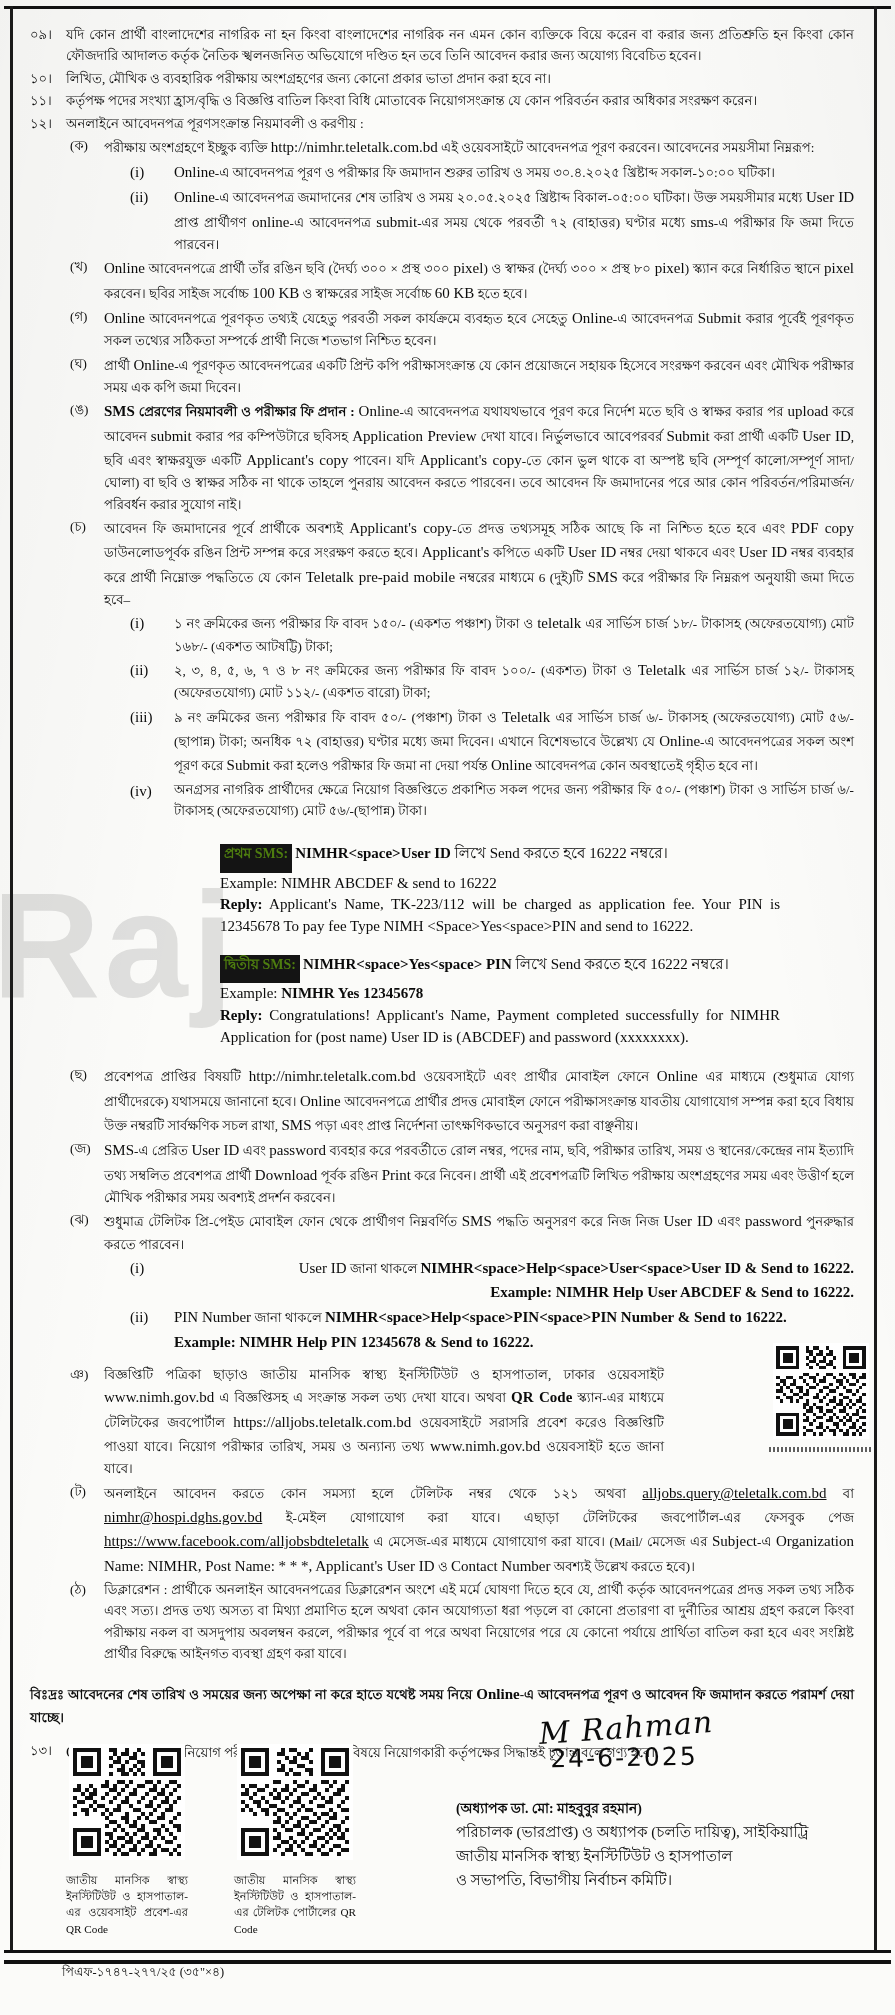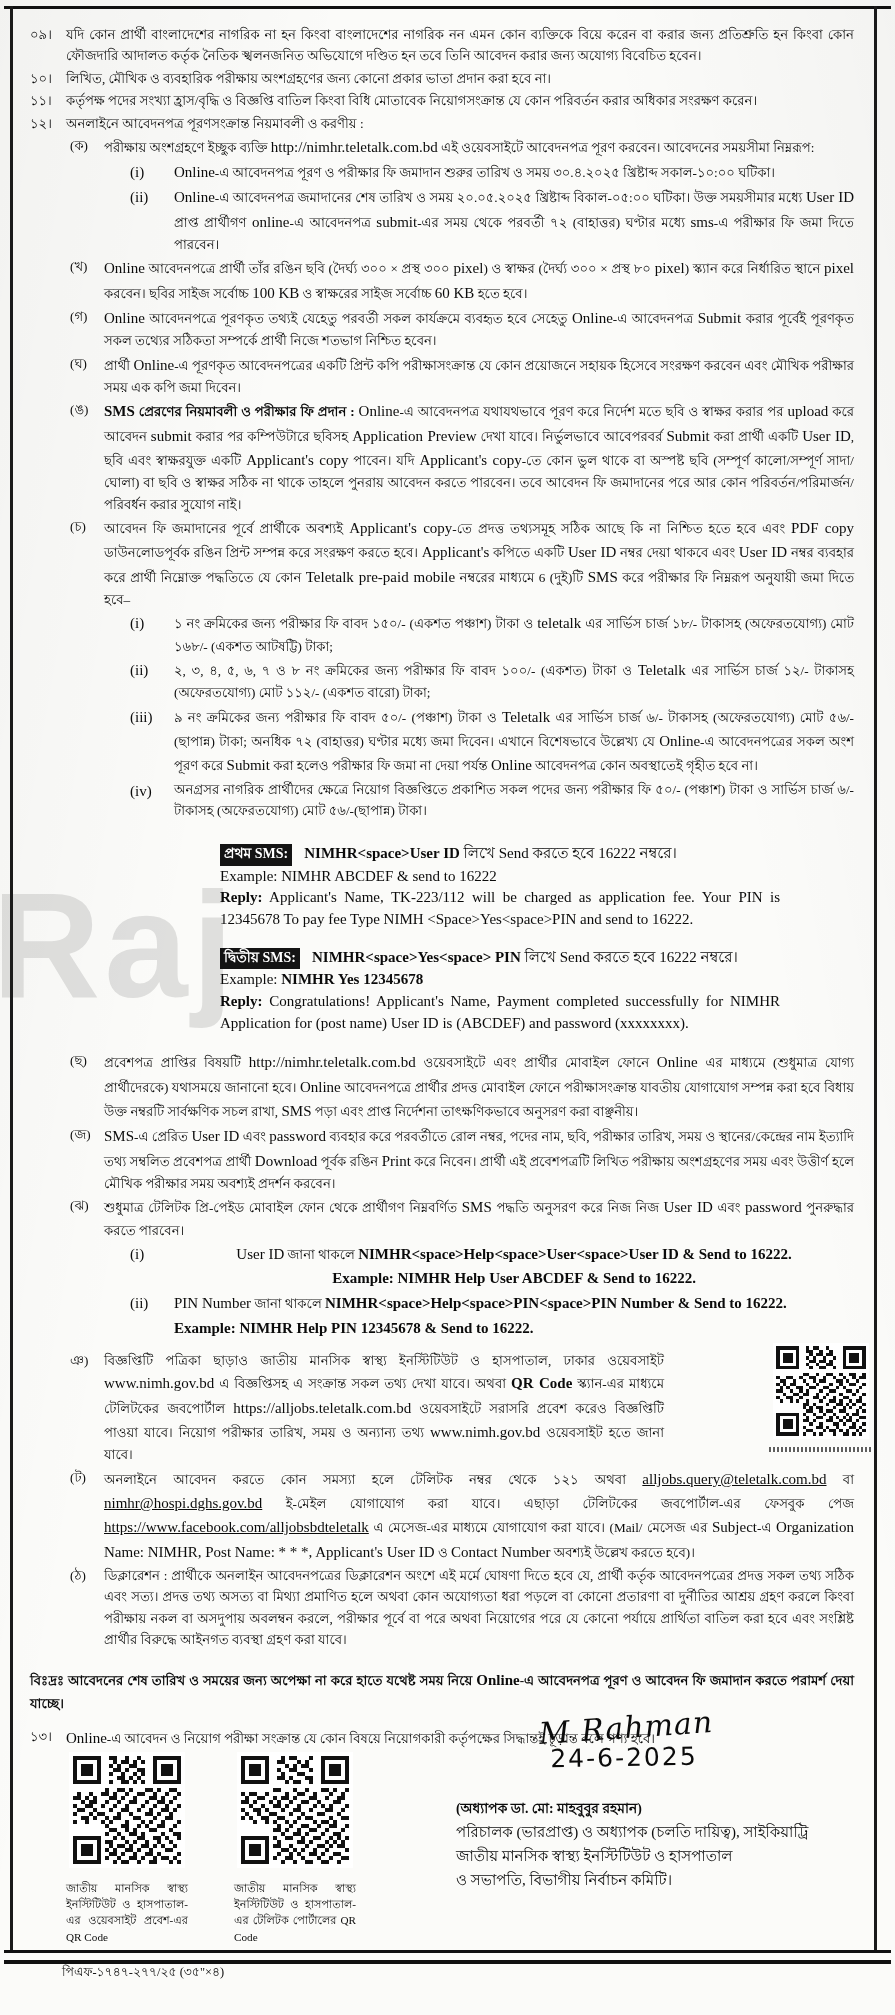--- a/index.html
+++ b/index.html
@@ -190,25 +190,25 @@
   }
   .sms-group { margin-bottom: 16px; }
   .sms-line {
     font-size: 15px;
     line-height: 1.45;
     text-align: left;
   }
   .sms-tag {
     display: inline-block;
     background: #141414;
-    color: #ffffff;
-    padding: 0 4px 1px 4px;
+    color: #4d7c0f;
+    padding: 0 4px 8px 4px;
     font-weight: 700;
     font-size: 14px;
-    margin-right: 12px;
+    margin-right: 3px;
   }
   .sms-reply { text-align: justify; }
 
   
   #qr-inline {
     position: absolute;
     right: 22px;
     top: 1343px;
     width: 104px;
     z-index: 4;
@@ -232,21 +232,21 @@
   #footer-zone {
     position: absolute;
     left: 26px;
     top: 1740px;
     width: 828px;
     z-index: 3;
   }
   #qr-row {
     position: absolute;
     left: 40px;
-    top: 12px;
+    top: 4px;
     display: flex;
     gap: 46px;
   }
   .qr-item { width: 122px; text-align: center; }
   .qr-label {
     margin-top: 8px;
     font-size: 11.2px;
     line-height: 1.45;
   }
   #pf-line {
@@ -537,21 +537,21 @@
         <span>পদ্ধতি অনুসরণ করে নিজ নিজ</span>
         <span class="en">User ID</span>
         <span>এবং</span>
         <span class="en">password</span>
         <span>পুনরুদ্ধার করতে পারবেন।</span>
       </div>
     </div>
 
     <div class="roman">
       <div class="roman-mark en">(i)</div>
-      <div class="roman-body bn" style="text-align:center">
+      <div class="roman-body bn" style="text-align:right">
         <div>
           <span class="en">User ID</span>
           <span>জানা থাকলে</span>
           <span class="enb">NIMHR&lt;space&gt;Help&lt;space&gt;User&lt;space&gt;User ID &amp; Send to 16222.</span>
         </div>
         <div>
           <span class="enb">Example: NIMHR Help User ABCDEF &amp; Send to 16222.</span>
         </div>
       </div>
     </div>

